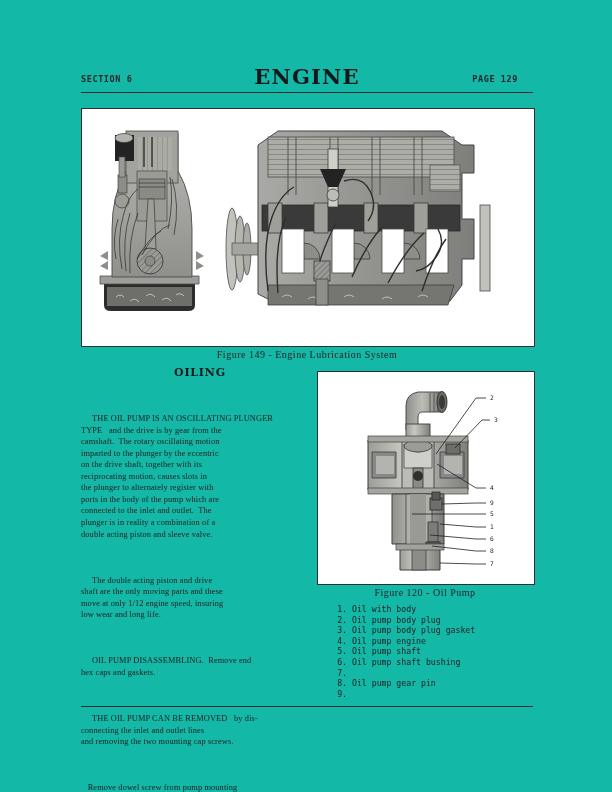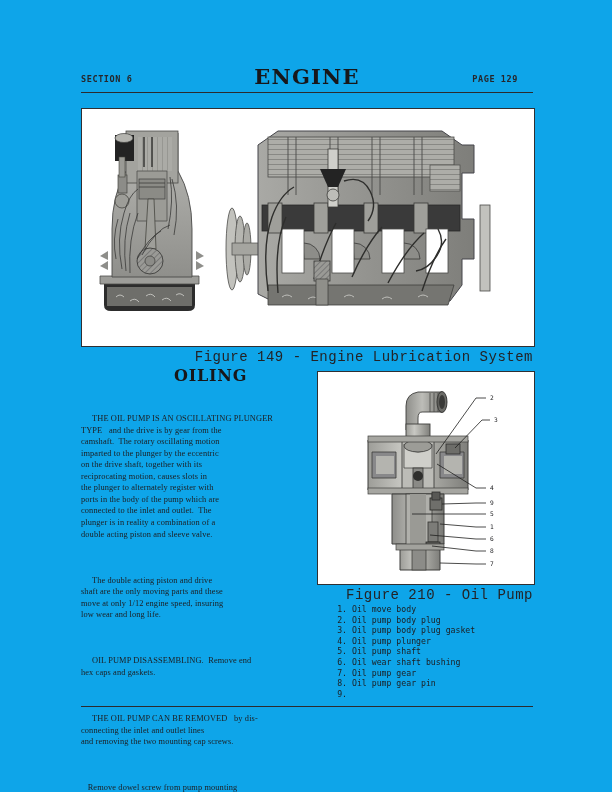--- a/index.html
+++ b/index.html
@@ -5,21 +5,21 @@
   html,body{margin:0;padding:0;}
   body{
     width:612px;height:792px;
     background:#ffffff;
     font-family:"DejaVu Sans Mono","Liberation Mono",monospace;
     position:relative;
     overflow:hidden;
   }
   .page{
     position:absolute;left:0;top:0;width:612px;height:792px;
-    background:#0ea5e9;
+    background:#14b8a6;
   }
 
   
   .header{
     position:absolute;left:81px;top:70px;width:452px;height:22px;
   }
   .hdr-left{
     position:absolute;left:0;top:4px;
     font-size:8.5px;font-weight:bold;letter-spacing:.6px;
     color:#26262a;
@@ -49,31 +49,31 @@
   
   .fig149{
     position:absolute;left:81px;top:108px;width:452px;height:237px;
     border:1.3px solid #2f2f32;
     background:#ffffff;
     overflow:hidden;
   }
   .fig149-inner{position:absolute;left:0;top:0;width:100%;height:100%;}
   .fig-cap{
     position:absolute;
-    text-align:right;
-    font-size:14px;letter-spacing:.5px;color:#232326;
-    font-family:Liberation Mono, monospace;
+    text-align:center;
+    font-size:10px;letter-spacing:.5px;color:#232326;
+    font-family:Liberation Serif, serif;
   }
   .cap149{left:81px;top:349px;width:452px;}
 
   
   .oiling{
     position:absolute;left:174px;top:366px;
     font-family:"DejaVu Serif","Liberation Serif",serif;
-    font-size:16px;font-weight:bold;letter-spacing:.8px;
+    font-size:11px;font-weight:bold;letter-spacing:.8px;
     color:#17171a;
   }
 
   
   .col-left{
     position:absolute;left:81px;top:390px;width:226px;
     font-size:8.35px;line-height:11.55px;
     color:#1d1d20;letter-spacing:.12px;
     font-family:"DejaVu Sans Mono","Liberation Mono",monospace;
     white-space:pre-wrap;
@@ -405,50 +405,49 @@
         <text class="cal-num" x="172" y="118">4</text>
         <text class="cal-num" x="172" y="133">9</text>
         <text class="cal-num" x="172" y="144">5</text>
         <text class="cal-num" x="172" y="157">1</text>
         <text class="cal-num" x="172" y="169">6</text>
         <text class="cal-num" x="172" y="181">8</text>
         <text class="cal-num" x="172" y="194">7</text>
       </g>
     </svg>
   </div>
-  <div class="fig-cap cap150">Figure 210 - Oil Pump</div>
+  <div class="fig-cap cap150">Figure 120 - Oil Pump</div>
 
   <div class="parts">
       <div class="part-row">
         <span class="part-num">1.</span>
-        <span class="part-txt">Oil move body</span>
+        <span class="part-txt">Oil with body</span>
       </div>
       <div class="part-row">
         <span class="part-num">2.</span>
         <span class="part-txt">Oil pump body plug</span>
       </div>
       <div class="part-row">
         <span class="part-num">3.</span>
         <span class="part-txt">Oil pump body plug gasket</span>
       </div>
       <div class="part-row">
         <span class="part-num">4.</span>
-        <span class="part-txt">Oil pump plunger</span>
+        <span class="part-txt">Oil pump engine</span>
       </div>
       <div class="part-row">
         <span class="part-num">5.</span>
         <span class="part-txt">Oil pump shaft</span>
       </div>
       <div class="part-row">
         <span class="part-num">6.</span>
-        <span class="part-txt">Oil wear shaft bushing</span>
+        <span class="part-txt">Oil pump shaft bushing</span>
       </div>
       <div class="part-row">
         <span class="part-num">7.</span>
-        <span class="part-txt">Oil pump gear</span>
       </div>
       <div class="part-row">
         <span class="part-num">8.</span>
         <span class="part-txt">Oil pump gear pin</span>
       </div>
       <div class="part-row">
         <span class="part-num">9.</span>
       </div>
     </div>
 

